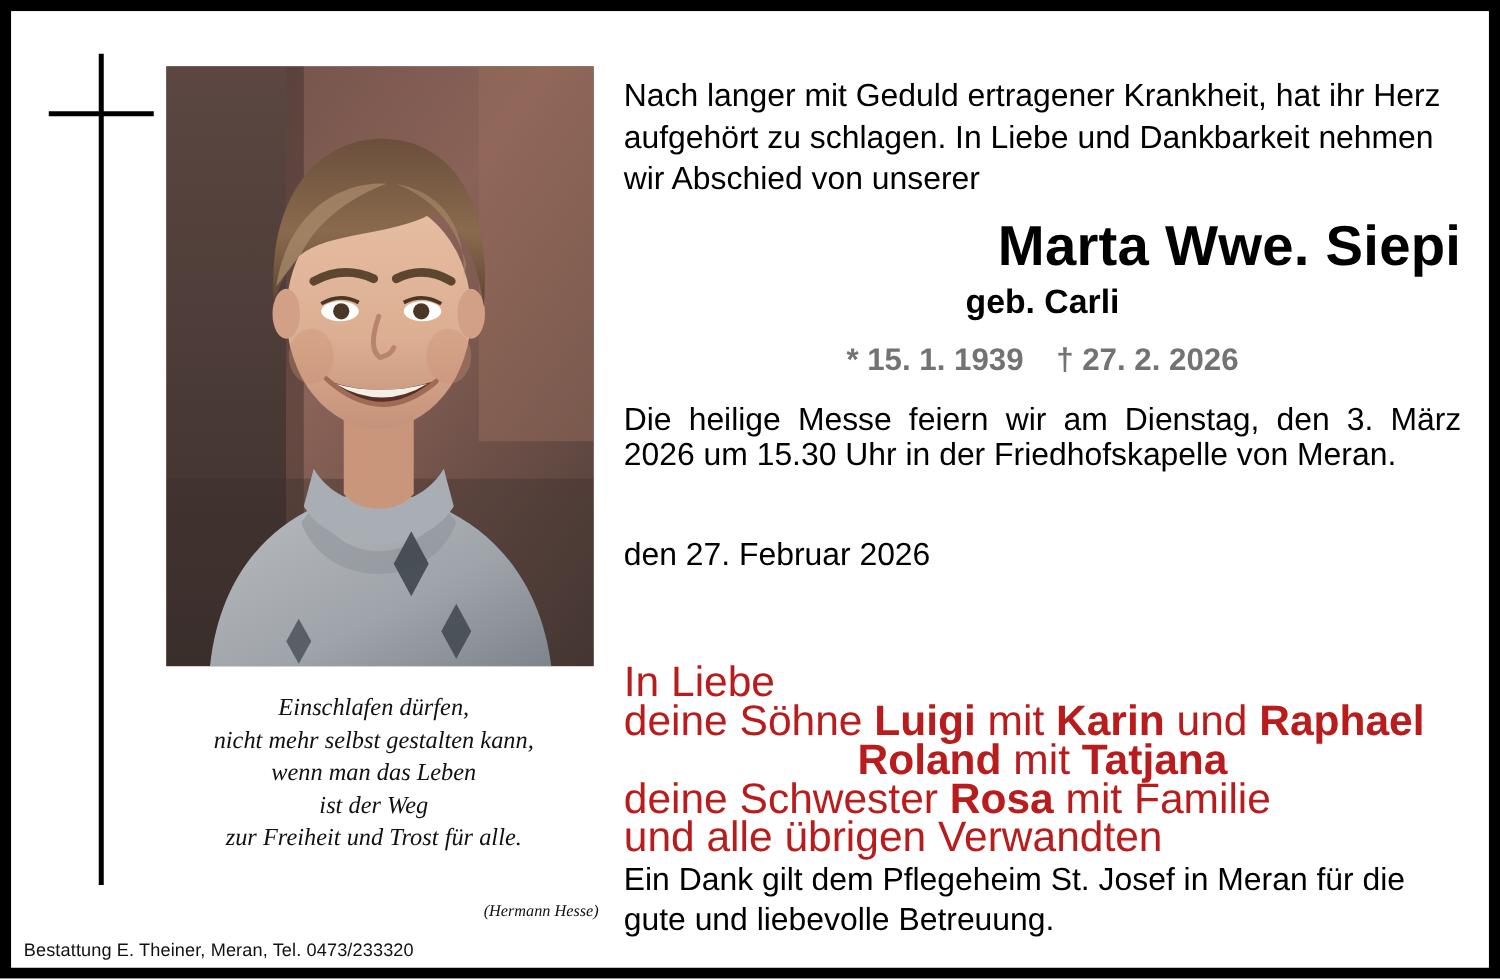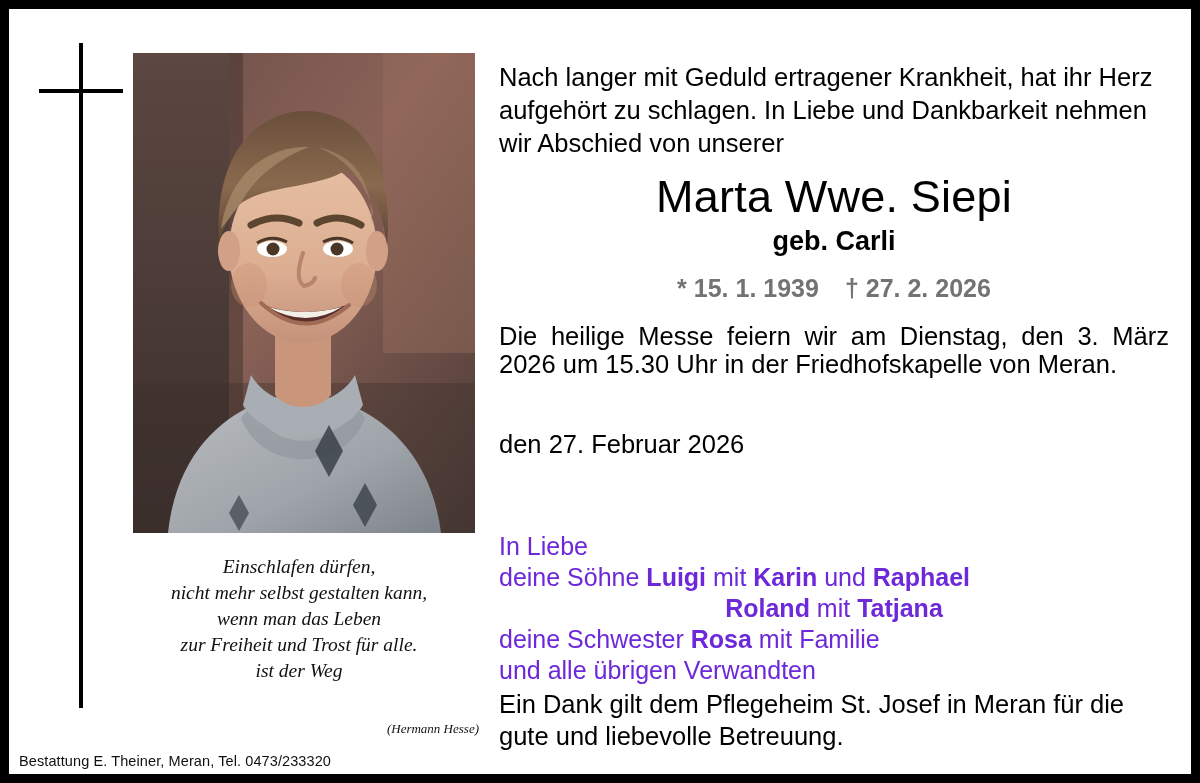--- a/index.html
+++ b/index.html
@@ -94,23 +94,23 @@
     left: 0; top: 28px;
     width: 670px;
     font-size: 25.5px;
     line-height: 33px;
     color: #000;
   }
   .name {
     position: absolute;
     left: 0; top: 138px;
     width: 670px;
-    text-align: center;
+    text-align: right;
     font-size: 45px;
-    font-weight: normal;
+    font-weight: bold;
     letter-spacing: 0.2px;
     color: #000;
   }
   .maiden {
     position: absolute;
     left: 0; top: 193px;
     width: 670px;
     text-align: center;
     font-size: 27px;
     font-weight: bold;
@@ -140,23 +140,23 @@
     left: 0; top: 395px;
     width: 670px;
     font-size: 25.5px;
     line-height: 32px;
     color: #000;
   }
   .family {
     position: absolute;
     left: 0; top: 498px;
     width: 670px;
-    font-size: 25px;
+    font-size: 34px;
     line-height: 31px;
-    color: #6d28d9;
+    color: #b91c1c;
   }
   .family .center { text-align: center; }
   .family b { font-weight: bold; }
   .thanks {
     position: absolute;
     left: 0; top: 655px;
     width: 670px;
     font-size: 25.5px;
     line-height: 32px;
     color: #000;
@@ -245,22 +245,22 @@
 
           <ellipse cx="116" cy="232" rx="18" ry="22" fill="#c98f74" opacity="0.35"></ellipse>
           <ellipse cx="226" cy="232" rx="18" ry="22" fill="#c98f74" opacity="0.35"></ellipse>
         </svg>
       </div>
 
       <div class="verse">
         <div>Einschlafen dürfen,</div>
         <div>nicht mehr selbst gestalten kann,</div>
         <div>wenn man das Leben</div>
+        <div>ist der Weg</div>
         <div>zur Freiheit und Trost für alle.</div>
-        <div>ist der Weg</div>
         <span class="author">(Hermann Hesse)</span>
       </div>
 
       <div class="footer">Bestattung E. Theiner, Meran, Tel. 0473/233320</div>
     </div>
 
     <div class="right">
       <div class="intro">Nach langer mit Geduld ertragener Krankheit, hat ihr Herz aufgehört zu schlagen. In Liebe und Dankbarkeit nehmen wir Abschied von unserer</div>
       <div class="name">Marta Wwe. Siepi</div>
       <div class="maiden">geb. Carli</div>

